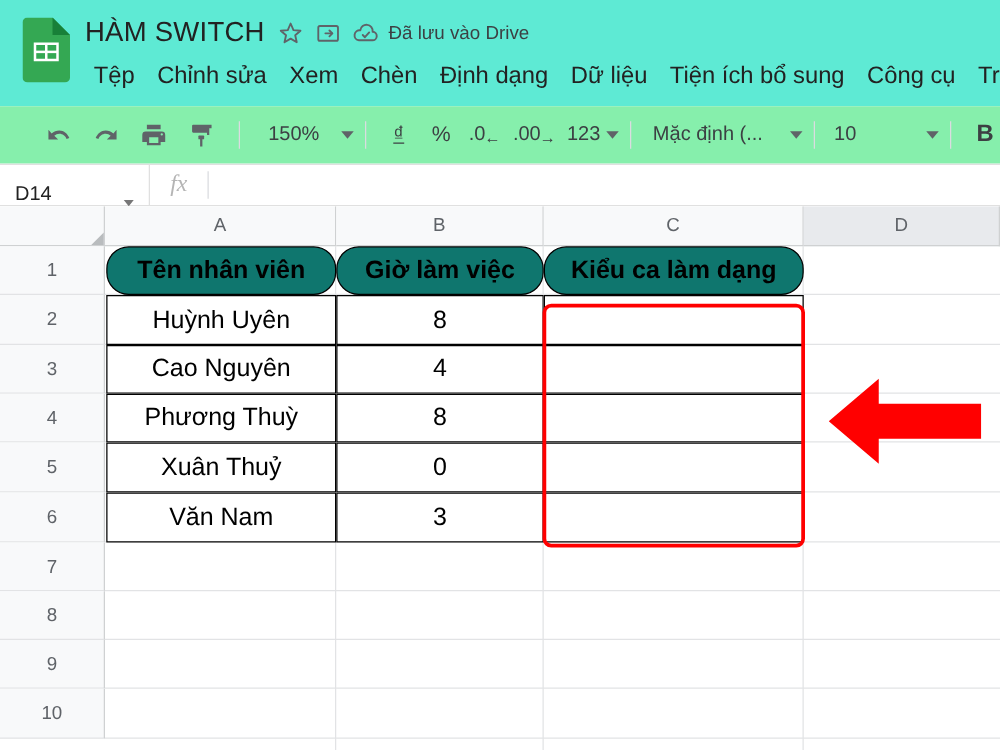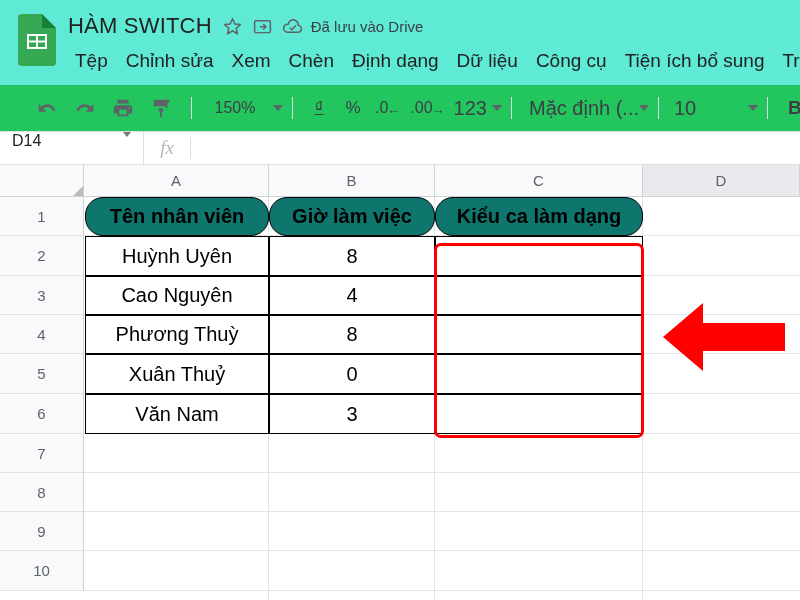--- a/index.html
+++ b/index.html
@@ -77,21 +77,21 @@
     padding: 2px 9px;
     border-radius: 4px;
     white-space: nowrap;
   }
 
   
   .toolbar {
     position: absolute;
     left: 0; top: 85px;
     width: 800px; height: 46px;
-    background: #22c55e;
+    background: #86efac;
     display: flex;
     align-items: center;
     padding-left: 30px;
     box-sizing: border-box;
     overflow: hidden;
   }
   .tb-btn {
     width: 34px; height: 32px;
     display: flex; align-items: center; justify-content: center;
     color: #5f6368;
@@ -136,21 +136,21 @@
   .tb-dec {
     display: flex; align-items: flex-end;
     font-size: 16px; color: #3c4043;
     flex: none; padding: 0 5px;
   }
   .tb-field {
     display: flex; align-items: center;
     flex: none;
   }
   .tb-field-label {
-    font-size: 20px; color: #3c4043;
+    font-size: 16px; color: #3c4043;
     white-space: nowrap;
   }
   .font-field { width: 120px; margin-left: 8px;}
   .size-field { width: 84px; margin-left: 6px;}
   .tb-bold {
     font-size: 19px; font-weight: bold; color: #3c4043;
     flex: none; padding: 0 11px;
   }
 
   
@@ -159,22 +159,22 @@
     left: 0; top: 131px;
     width: 800px; height: 34px;
     background: #ffffff;
     border-top: 1px solid #e0e0e0;
     border-bottom: 1px solid #e0e0e0;
     box-sizing: border-box;
     display: flex;
     align-items: center;
   }
   .namebox {
-    width: 144px; height: 33px;
-    display: flex; align-items: flex-start;
+    width: 120px; height: 33px;
+    display: flex; align-items: flex-end;
     border-right: 1px solid #e0e0e0;
     box-sizing: border-box;
     flex: none;
   }
   .namebox-val {
     font-size: 16px; color: #222;
     padding-left: 12px;
     flex: 1;
   }
   .namebox-caret {
@@ -342,22 +342,22 @@
       <div class="save-status">Đã lưu vào Drive</div>
     </div>
 
     <div class="menu-row">
       <div class="menu-item">Tệp</div>
       <div class="menu-item">Chỉnh sửa</div>
       <div class="menu-item">Xem</div>
       <div class="menu-item">Chèn</div>
       <div class="menu-item">Định dạng</div>
       <div class="menu-item">Dữ liệu</div>
+      <div class="menu-item">Tiện ích bổ sung</div>
       <div class="menu-item">Công cụ</div>
-      <div class="menu-item">Tiện ích bổ sung</div>
       <div class="menu-item">Trợ giúp</div>
     </div>
   </div>
 
   <div class="toolbar">
 
     <div class="tb-btn">
       <svg width="22" height="22" viewBox="0 0 24 24" fill="#5f6368">
         <path d="M12.5 8c-2.6 0-4.9 1-6.7 2.6L3 7.5V16h8.5l-3.4-3.4A7 7 0 0 1 12.5 11c2.9 0 5.4 1.9 6.3 4.5l2.4-.8C19.9 10.9 16.5 8 12.5 8z"></path>
       </svg>

